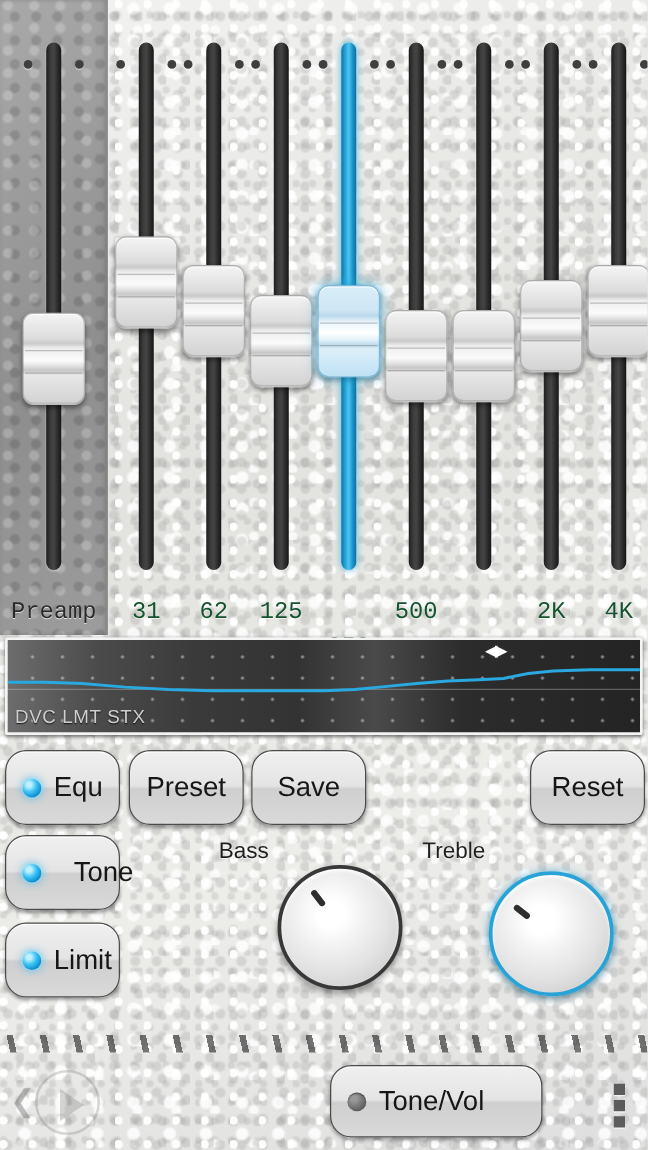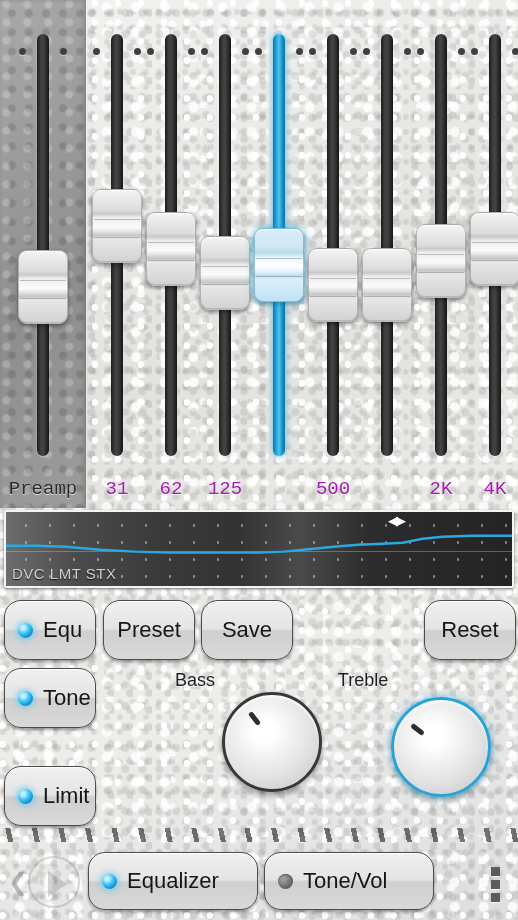--- a/index.html
+++ b/index.html
@@ -74,21 +74,21 @@
                 #eaf6fc 40%, #ffffff 52%, #e0f0f9 60%, #bfdced 65%,
                 #ddeff9 70%, #bfe2f5 100%);
     border:1px solid rgba(60,150,195,.55);
     box-shadow: 0 0 10px rgba(41,168,220,.75), 0 2px 4px rgba(0,0,0,.35),
                 inset 0 1px 0 rgba(255,255,255,.95);
   }
 
   .freq-row { position:absolute; left:0; top:472px; width:518px; height:36px; }
   .freq-label {
     position:absolute; top:0; height:36px; line-height:34px; text-align:center;
-    font-size:19px; color:#a21caf; text-shadow:0 1px 0 rgba(255,255,255,.7);
+    font-size:19px; color:#14532d; text-shadow:0 1px 0 rgba(255,255,255,.7);
   }
   .freq-label.preamp { color:#2a2a2a; }
 
   
   #spectrum {
     position:absolute; left:4px; top:510px; width:510px; height:78px;
     border:2px solid #f4f4f4;
     border-radius:2px;
     background: linear-gradient(90deg,#6d6d6d 0%, #4b4b4b 14%, #3a3a3a 30%,
                 #333333 46%, #4a4a4a 58%, #2c2c2c 72%, #242424 100%);
@@ -281,26 +281,26 @@
 </div>
 
 <div class="btn center" style="left:201px; top:600px; width:92px; height:60px;">
   <span class="txt">Save</span>
 </div>
 
 <div class="btn center" style="left:424px; top:600px; width:92px; height:60px;">
   <span class="txt">Reset</span>
 </div>
 
-<div class="btn" style="left:4px; top:668px; width:92px; height:60px;">
+<div class="btn" style="left:4px; top:668px; width:92px; height:60px;gap:16px;">
   <span class="led"></span>
   <span class="txt">Tone</span>
 </div>
 
-<div class="btn" style="left:4px; top:738px; width:92px; height:60px;margin-top:28px;">
+<div class="btn" style="left:4px; top:738px; width:92px; height:60px;">
   <span class="led"></span>
   <span class="txt">Limit</span>
 </div>
 
 <div class="knob-label" style="left:150px; top:670px; width:90px;">Bass</div>
 <div class="knob-wrap" style="left:222px; top:692px; width:100px; height:100px;">
   <div class="knob-cap dark-ring" id="bass-cap" style="left:0; top:0; width:100px; height:100px;">
     <div class="knob-ind" id="bass-ind" style="left: 27.1832px; top: 16.4956px; transform: rotate(-38deg);"></div>
   </div>
 </div>
@@ -310,24 +310,20 @@
   <div class="knob-cap blue-ring" id="treble-cap" style="left:0; top:0; width:100px; height:100px;">
     <div class="knob-ind" id="treble-ind" style="left: 21.4956px; top: 22.1832px; transform: rotate(-52deg);"></div>
   </div>
 </div>
 
 <div id="stitch"></div>
 <div id="bottom-bar">
   <div class="chev-left">❮</div>
   <div class="play-ghost"></div>
 
-  <div class="btn" style="left:88px; top:10px; width:170px; height:58px;">
-    <span class="led"></span>
-    <span class="txt">Equalizer</span>
-  </div>
 
   <div class="btn" style="left:264px; top:10px; width:170px; height:58px;">
     <span class="led off"></span>
     <span class="txt">Tone/Vol</span>
   </div>
 
   <div class="kebab">
     <i></i>
     <i></i>
     <i></i>

